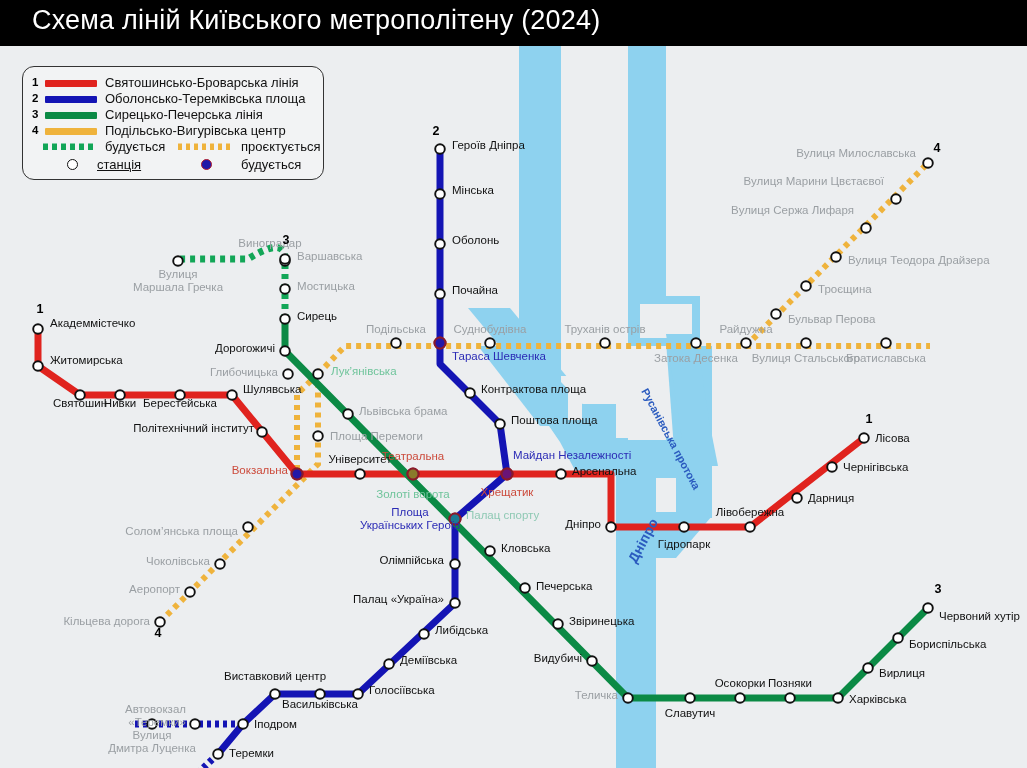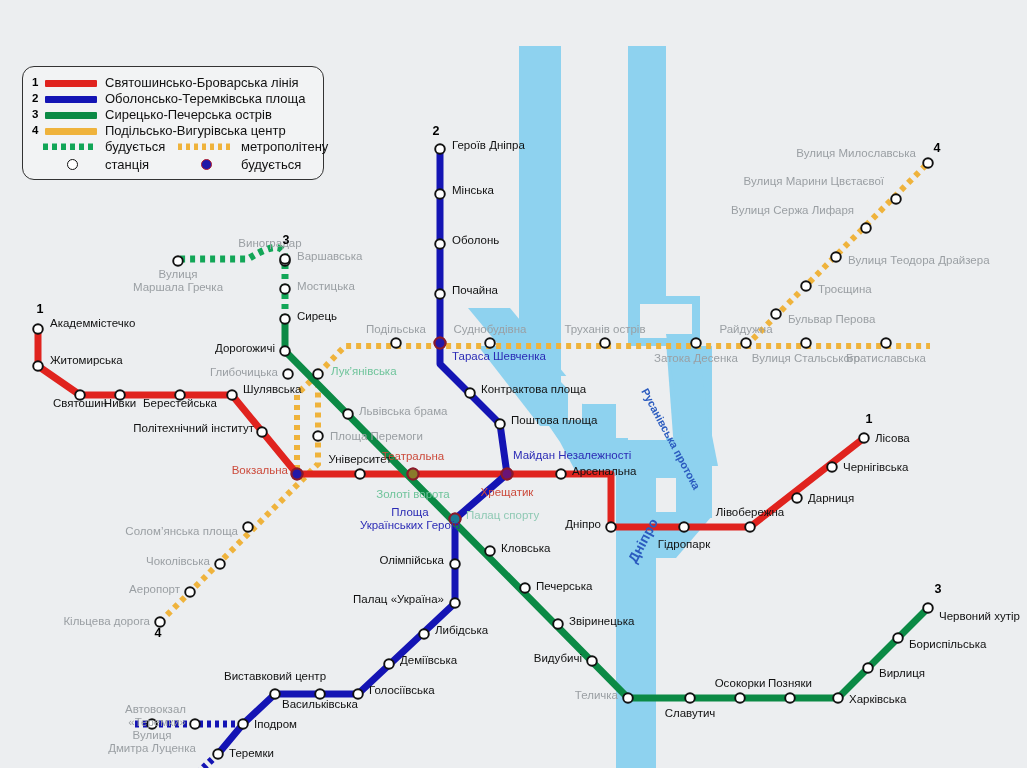--- a/index.html
+++ b/index.html
@@ -14,20 +14,23 @@
   .lg-lbl{position:absolute;font-size:13px;color:#111;white-space:nowrap;}
   .lg-dash{position:absolute;width:52px;height:7px;}
   .lg-circ{position:absolute;width:11px;height:11px;border-radius:50%;border:1.8px solid #111;background:#fff;box-sizing:border-box;}
   .lg-trans{position:absolute;width:11px;height:11px;border-radius:50%;border:1.8px solid #b31b2c;background:#2218a8;box-sizing:border-box;}
 </style>
 </head>
 <body>
 
 <div id="root">
 
+  <div id="titlebar">
+    <div id="titletext">Схема ліній Київського метрополітену (2024)</div>
+  </div>
 
   <svg id="mapsvg" viewBox="0 0 1027 722">
     <defs>
       <g id="defs-holder"></g>
     </defs>
 
     <g>
       <path d="M519 0 L561 0 L561 200 L606 200 L606 240 L561 240 L561 332
                L612 390 L612 430 L676 430 L676 390 L700 390 L700 470
                L700 500 L676 500 L676 460 L620 460 L620 500
@@ -297,36 +300,36 @@
     <div class="lg-num" style="left:9px;top:9px;">1</div>
     <div class="lg-bar" style="left:22px;top:13px;background:#e0231e;"></div>
     <div class="lg-lbl" style="left:82px;top:8px;">Святошинсько-Броварська лінія</div>
 
     <div class="lg-num" style="left:9px;top:25px;">2</div>
     <div class="lg-bar" style="left:22px;top:29px;background:#1414b4;"></div>
     <div class="lg-lbl" style="left:82px;top:24px;">Оболонсько-Теремківська площа</div>
 
     <div class="lg-num" style="left:9px;top:41px;">3</div>
     <div class="lg-bar" style="left:22px;top:45px;background:#0b8a45;"></div>
-    <div class="lg-lbl" style="left:82px;top:40px;">Сирецько-Печерська острів</div>
+    <div class="lg-lbl" style="left:82px;top:40px;">Сирецько-Печерська лінія</div>
 
     <div class="lg-num" style="left:9px;top:57px;">4</div>
     <div class="lg-bar" style="left:22px;top:61px;background:#efb33c;"></div>
     <div class="lg-lbl" style="left:82px;top:56px;">Подільсько-Вигурівська центр</div>
 
     <svg class="lg-dash" style="left:20px;top:76px;" width="52" height="8">
       <line x1="0" y1="4" x2="52" y2="4" stroke="#12a657" stroke-width="7" stroke-dasharray="5 4"></line>
     </svg>
     <div class="lg-lbl" style="left:82px;top:72px;text-align:right;">будується</div>
 
     <svg class="lg-dash" style="left:155px;top:76px;" width="52" height="8">
       <line x1="0" y1="4" x2="52" y2="4" stroke="#efb33c" stroke-width="7" stroke-dasharray="4 4"></line>
     </svg>
-    <div class="lg-lbl" style="left:218px;top:72px;">метрополітену</div>
+    <div class="lg-lbl" style="left:218px;top:72px;">проєктується</div>
 
     <div class="lg-circ" style="left:44px;top:92px;"></div>
-    <div class="lg-lbl" style="left:82px;top:90px;">станція</div>
+    <div class="lg-lbl" style="left:74px;top:90px;text-decoration:underline;">станція</div>
 
     <div class="lg-trans" style="left:178px;top:92px;"></div>
     <div class="lg-lbl" style="left:218px;top:90px;">будується</div>
   </div>
 
 </div>
 
 </body></html>

